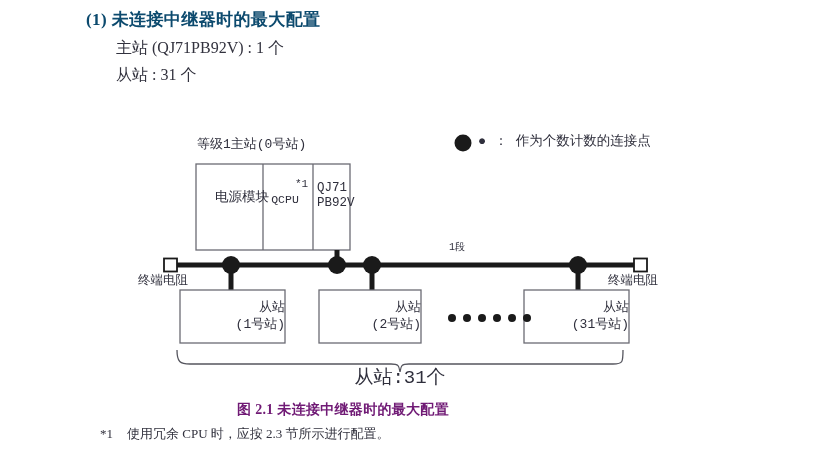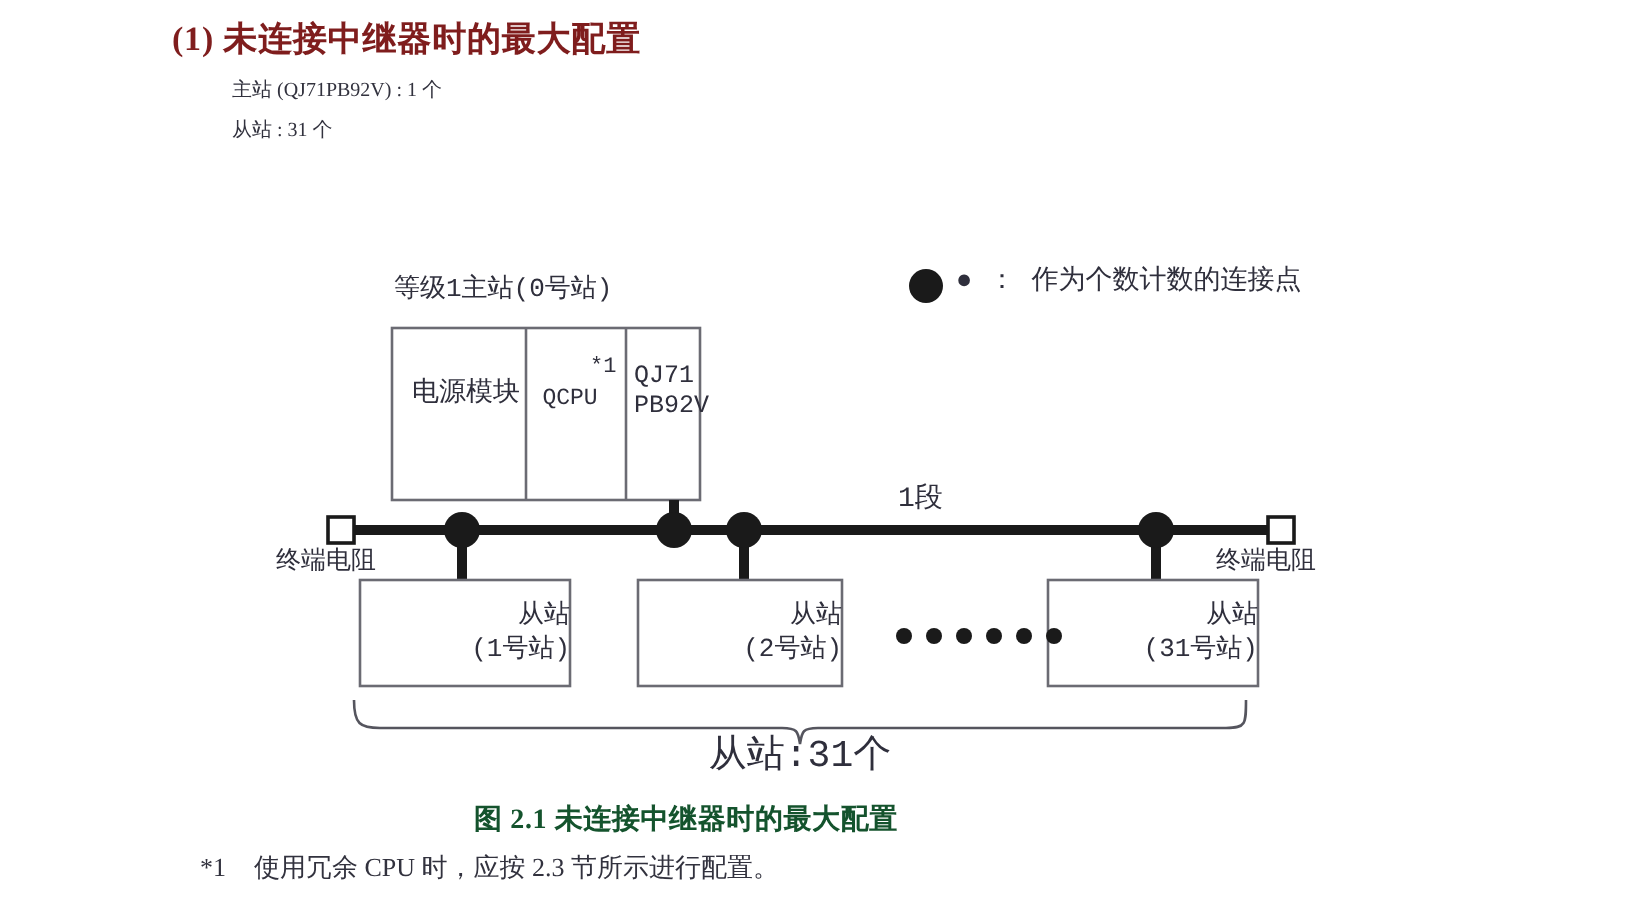--- a/index.html
+++ b/index.html
@@ -21,25 +21,25 @@
   #heading-block {
     position: absolute;
     left: 86px;
     top: 8px;
     width: 600px;
   }
   #section-title {
     font-size: 17px;
     font-weight: bold;
     letter-spacing: 0.4px;
-    color: #7f1d1d;
+    color: #0c4a6e;
     white-space: nowrap;
   }
   .spec-line {
-    font-size: 10px;
+    font-size: 16px;
     color: #32323e;
     margin-left: 30px;
     white-space: nowrap;
   }
   #spec-master { margin-top: 7px; }
   #spec-slave  { margin-top: 6px; }
 
   
   #figure {
     position: absolute;
@@ -70,21 +70,21 @@
   }
   #master-caption {
     left: 197px;
     top: 138px;
     font-size: 13px;
   }
   #cell-power-label {
     left: 197px;
     top: 190px;
     width: 72px;
-    text-align: center;
+    text-align: right;
     font-size: 13.5px;
   }
   #cell-cpu-label {
     left: 264px;
     top: 193px;
     width: 42px;
     text-align: center;
     font-size: 11.5px;
   }
   #cell-cpu-note {
@@ -94,21 +94,21 @@
   }
   #cell-pb-label {
     left: 317px;
     top: 181px;
     font-size: 12.5px;
     line-height: 1.22;
   }
   #segment-label {
     left: 449px;
     top: 242px;
-    font-size: 14px;
+    font-size: 10px;
   }
   #term-left-label {
     left: 138px;
     top: 274px;
     font-size: 12.5px;
   }
   #term-right-label {
     left: 608px;
     top: 274px;
     font-size: 12.5px;
@@ -131,21 +131,21 @@
 
   
   #figure-caption {
     position: absolute;
     left: 0;
     top: 401px;
     width: 686px;
     text-align: center;
     font-size: 14px;
     font-weight: bold;
-    color: #14532d;
+    color: #701a75;
     letter-spacing: 0.3px;
   }
   #footnote {
     position: absolute;
     left: 100px;
     top: 425px;
     font-size: 13px;
     color: #32323e;
     white-space: nowrap;
   }

